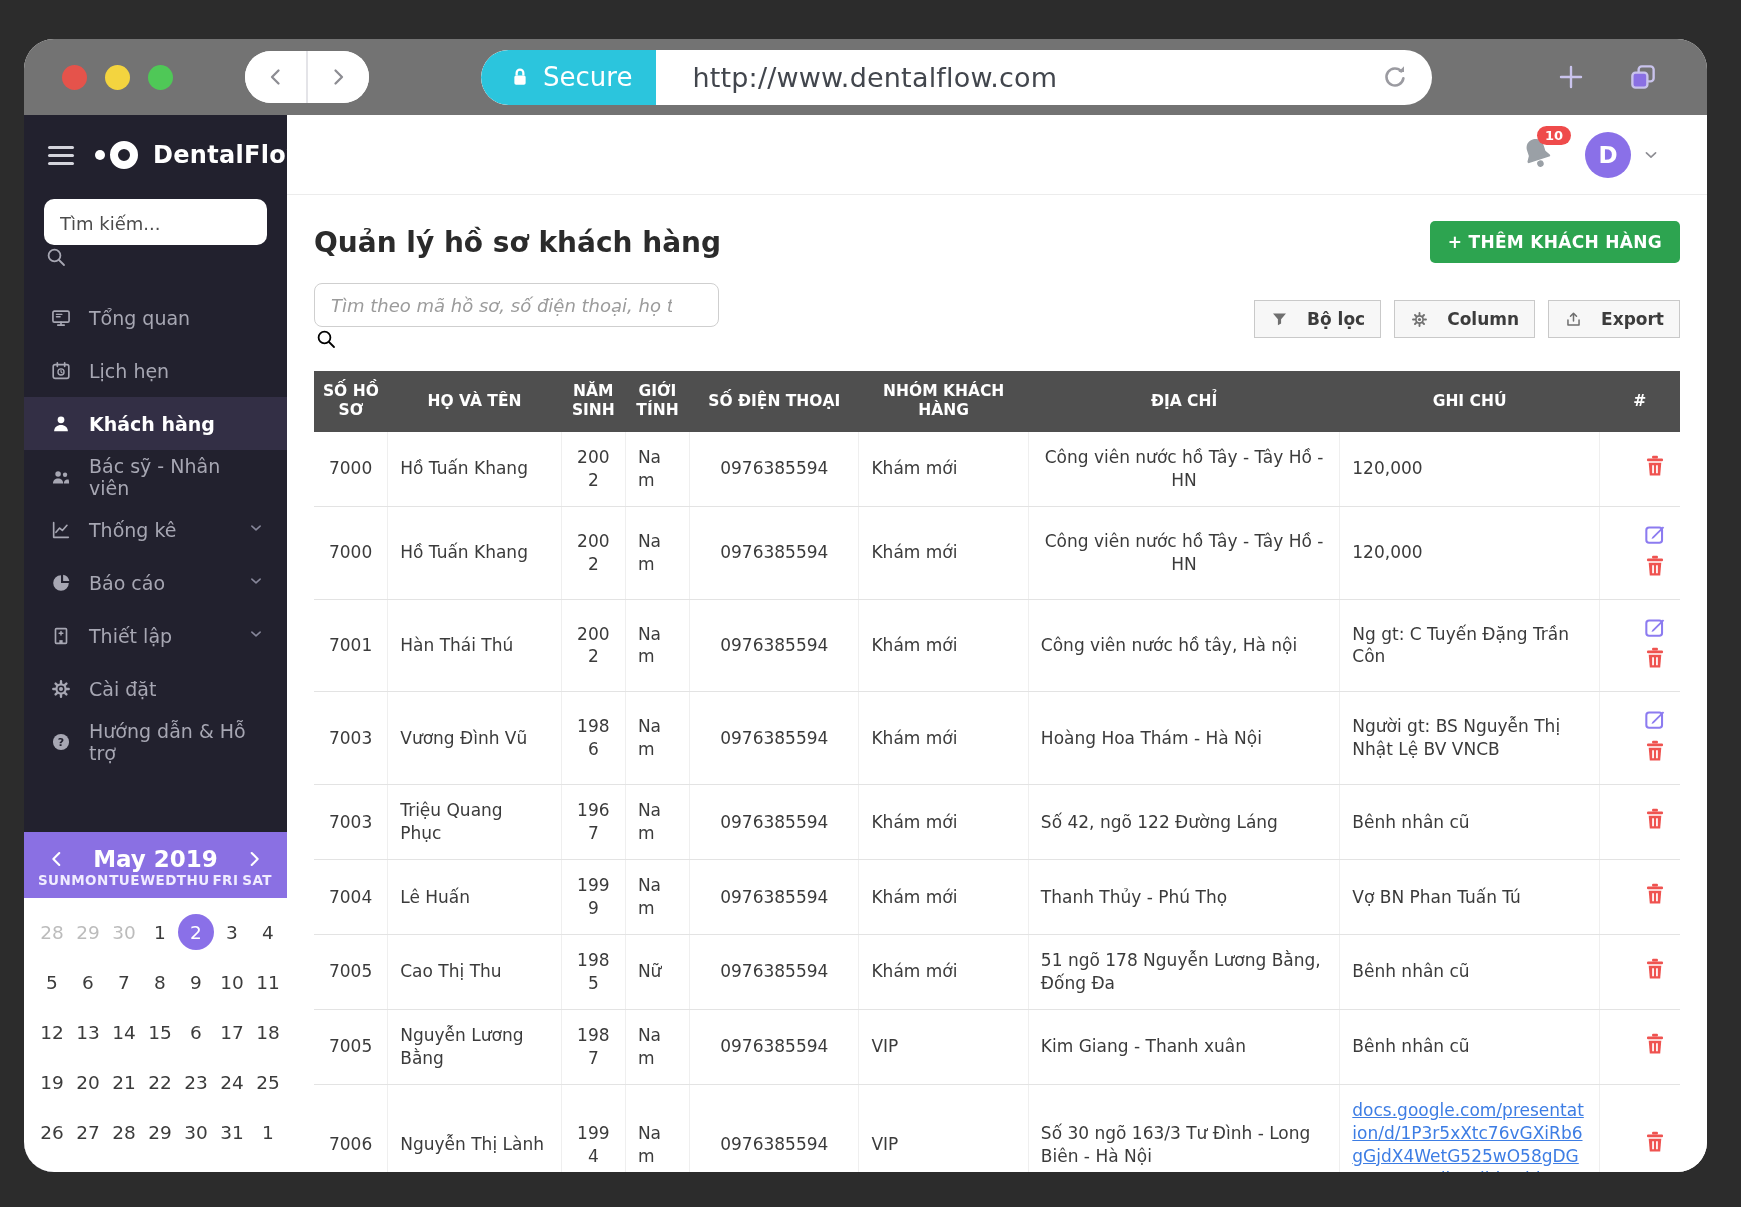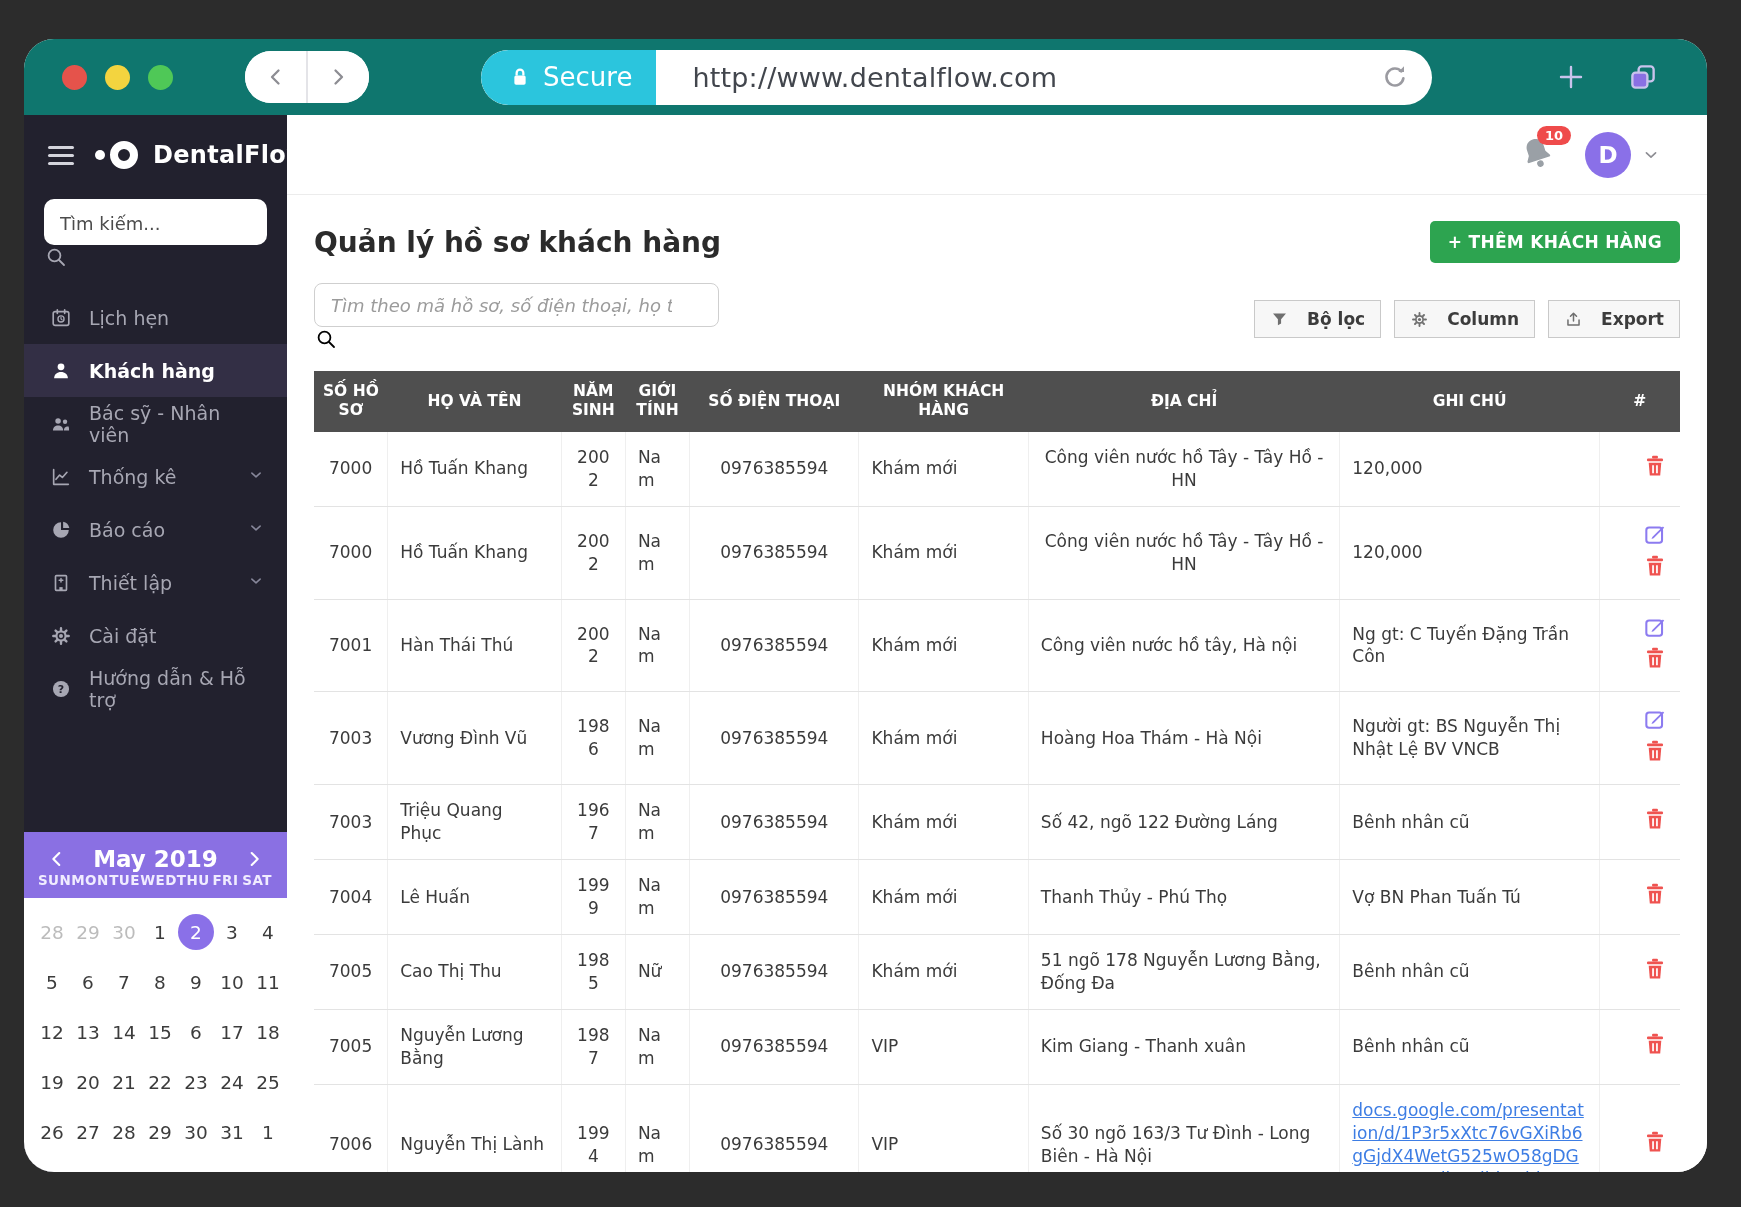--- a/index.html
+++ b/index.html
@@ -2,21 +2,21 @@
 <html><head>
 <meta charset="utf-8">
 <style>
   html,body{margin:0;padding:0;background:#2c2c2c;}
   *{box-sizing:border-box;}
   .stage{width:1741px;height:1207px;position:relative;background:#2c2c2c;
          font-family:"DejaVu Sans","Liberation Sans",sans-serif;}
   .window{position:absolute;left:24px;top:39px;width:1683px;height:1133px;
           border-radius:30px;overflow:hidden;background:#fff;display:flex;flex-direction:column;}
   
-  .chrome{flex:0 0 76px;background:#0f766e;display:flex;align-items:center;}
+  .chrome{flex:0 0 76px;background:#737373;display:flex;align-items:center;}
   .traffic{display:flex;gap:18px;margin-left:38px;}
   .tl{width:25px;height:25px;border-radius:50%;}
   .tl.red{background:#e5534b}.tl.yellow{background:#f3d43f}.tl.green{background:#4fc857}
   .navpill{margin-left:72px;width:124px;height:52px;background:#fff;border-radius:26px;
            display:flex;align-items:center;overflow:hidden;}
   .navbtn{flex:1;height:100%;display:flex;align-items:center;justify-content:center;color:#8d8d93;background:#fff;border:0;padding:0;cursor:pointer;}
   .navdiv{width:1.5px;height:100%;background:#e4e4e8;}
   .urlbar{margin-left:112px;width:951px;height:55px;background:#fff;border-radius:28px;
           display:flex;align-items:center;overflow:hidden;}
   .secure{background:#2bc5dd;height:100%;display:flex;align-items:center;gap:10px;
@@ -176,20 +176,28 @@
         <div class="side-search">
           <input type="text" placeholder="Tìm kiếm..." style="">
           <svg viewBox="0 0 24 24" width="24" height="24">
               <circle cx="10.5" cy="10.5" r="5.9" stroke="currentColor" fill="none" stroke-linecap="round" stroke-linejoin="round" stroke-width="1.8"></circle>
               <path d="M15 15l5 5" stroke="currentColor" fill="none" stroke-linecap="round" stroke-linejoin="round" stroke-width="1.8"></path>
             </svg>
         </div>
         <nav class="nav">
             <div class="nav-item">
               <svg viewBox="0 0 24 24" width="22" height="22">
+                <rect x="3.2" y="4.5" width="17.6" height="12" rx="1.5" stroke="currentColor" fill="none" stroke-linecap="round" stroke-linejoin="round" stroke-width="1.8"></rect>
+                <path d="M7 8h6M7 10.7h4" stroke="currentColor" fill="none" stroke-linecap="round" stroke-linejoin="round" stroke-width="1.5"></path>
+                <path d="M12 16.5v3M8.5 19.8h7" stroke="currentColor" fill="none" stroke-linecap="round" stroke-linejoin="round" stroke-width="1.8"></path>
+              </svg>
+              <span>Tổng quan</span>
+            </div>
+            <div class="nav-item">
+              <svg viewBox="0 0 24 24" width="22" height="22">
                 <rect x="3.5" y="5" width="17" height="15" rx="2" stroke="currentColor" fill="none" stroke-linecap="round" stroke-linejoin="round" stroke-width="1.8"></rect>
                 <path d="M8 3v4M16 3v4" stroke="currentColor" fill="none" stroke-linecap="round" stroke-linejoin="round" stroke-width="1.8"></path>
                 <circle cx="12" cy="13" r="3.3" stroke="currentColor" fill="none" stroke-linecap="round" stroke-linejoin="round" stroke-width="1.5"></circle>
                 <path d="M12 11.4V13l1.2 1.1" stroke="currentColor" fill="none" stroke-linecap="round" stroke-linejoin="round" stroke-width="1.3"></path>
               </svg>
               <span>Lịch hẹn</span>
             </div>
             <div class="nav-item active">
               <svg viewBox="0 0 24 24" width="22" height="22">
                 <circle cx="12" cy="7.4" r="3.7" fill="currentColor"></circle>

